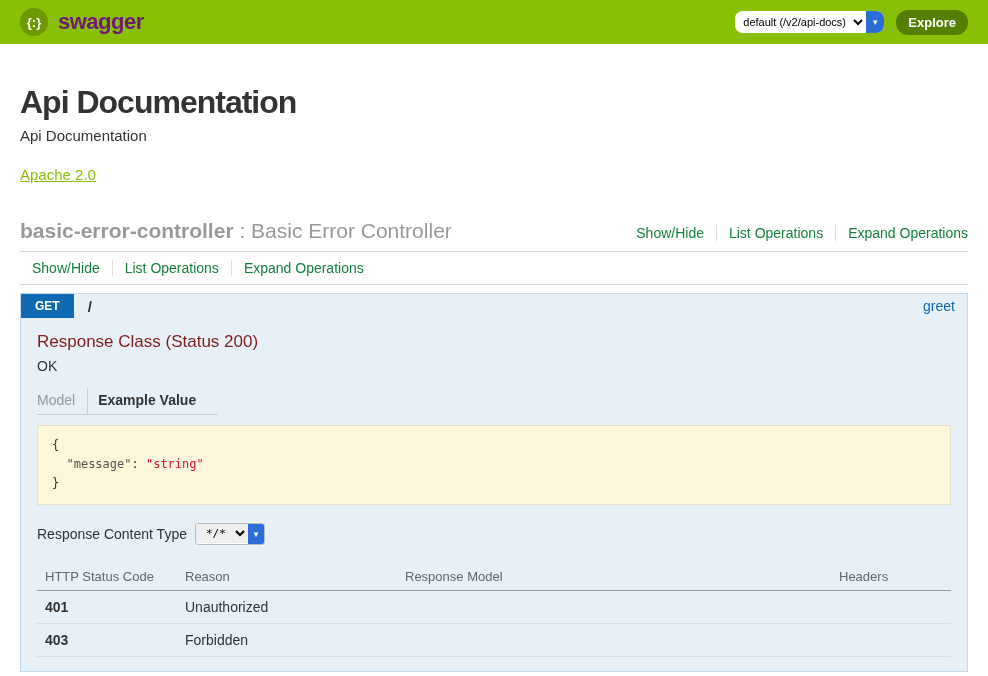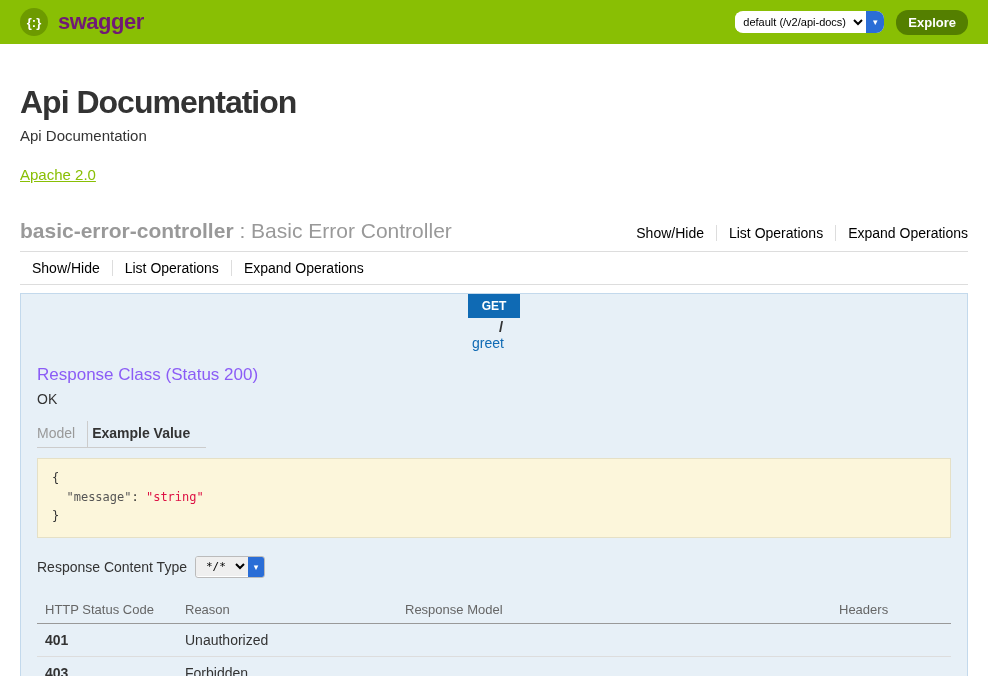--- a/index.html
+++ b/index.html
@@ -19,35 +19,35 @@
 .page-title { font-size: 32px; font-weight: bold; margin-top: 20px; margin-bottom: 6px; letter-spacing: -1px; }
 .page-subtitle { font-size: 15px; color: #333; margin-bottom: 22px; }
 .license-link { color: #89bf04; text-decoration: underline; font-size: 15px; }
 
 .controllers { margin-top: 28px; }
 .controller-row { display: flex; justify-content: space-between; align-items: baseline; padding: 8px 0; border-bottom: 1px solid #ddd; }
 .controller-name { font-size: 21px; font-weight: bold; text-align: center; }
 .controller-name.inactive { color: #999; }
 .controller-desc { font-weight: normal; color: #999; }
 .controller-desc.active { color: #999; }
-.controller-actions { display: flex; gap: 0; font-size: 14px; color: #000000; }
+.controller-actions { display: flex; gap: 0; font-size: 14px; color: #15803d; }
 .controller-actions span { padding: 0 12px; border-right: 1px solid #ddd; cursor: pointer; }
 .controller-actions span:last-child { border-right: none; padding-right: 0; }
 
 .endpoint { border: 1px solid #c3d9ec; background: #e7f0f7; margin-top: 8px; }
-.endpoint-header { display: flex; align-items: center; padding: 0; background: #e7f0f7; flex-direction: column; }
+.endpoint-header { display: flex; align-items: center; padding: 0; background: #e7f0f7; }
 .method-badge { background: #0f6ab4; color: #fff; font-size: 12px; font-weight: bold; padding: 5px 14px; }
 .endpoint-path { font-size: 15px; font-weight: bold; color: #333; margin-left: 14px; flex: 1; }
 .endpoint-nick { color: #0f6ab4; font-size: 14px; padding-right: 12px; }
 
 .endpoint-body { padding: 14px 16px; }
-.section-title { color: #8b5cf6; font-size: 17px; font-weight: normal; margin-bottom: 6px; }
+.section-title { color: #7f1d1d; font-size: 17px; font-weight: normal; margin-bottom: 6px; }
 .status-ok { font-size: 14px; margin-bottom: 14px; }
 .tabs { display: flex; gap: 0; border-bottom: 1px solid #ccc; margin-bottom: 10px; width: fit-content; }
-.tab { padding: 4px 12px 6px 0; font-size: 14px; color: #999; cursor: pointer; border-right: 1px solid #ccc; margin-right: 4px; }
+.tab { padding: 4px 12px 6px 0; font-size: 14px; color: #999; cursor: pointer; border-right: 1px solid #ccc; margin-right: 10px; }
 .tab.active { color: #333; border-right: none; font-weight: bold; }
 .tab:last-child { border-right: none; }
 
 .code-block { background: #fcf6db; border: 1px solid #e5e0c6; padding: 10px 14px; font-family: Monaco, Consolas, monospace; font-size: 12px; line-height: 1.6; white-space: pre; overflow-x: auto; }
 .code-block .key { color: #555; }
 .code-block .str { color: #d14; }
 
 .content-type-row { margin-top: 18px; display: flex; align-items: center; gap: 8px; font-size: 14px; }
 .content-type-select { display: flex; align-items: center; border: 1px solid #bbb; border-radius: 3px; overflow: hidden; height: 22px; background: #fff; }
 .content-type-select select { border: none; font-size: 11px; padding: 2px 6px; outline: none; font-family: monospace; }

